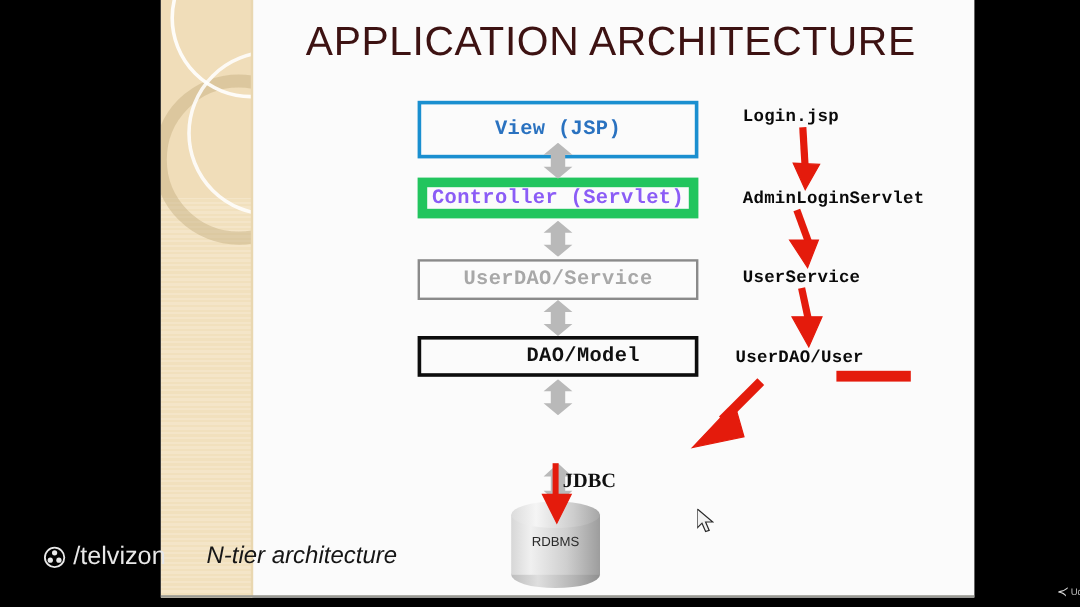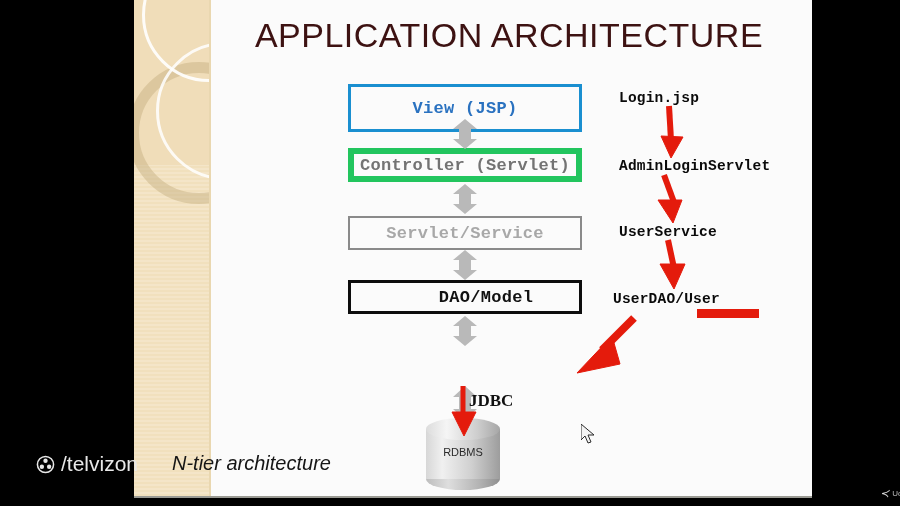--- a/index.html
+++ b/index.html
@@ -28,21 +28,21 @@
   
   .title{position:absolute;left:115px;top:16px;width:520px;text-align:center;
     font-family:"Liberation Sans",sans-serif;font-size:34px;letter-spacing:.5px;
     color:#3d1212;font-weight:400;}
 
   
   .box{position:absolute;box-sizing:border-box;display:flex;align-items:center;justify-content:center;
     font-family:"Liberation Mono","DejaVu Sans Mono",monospace;font-size:17px;font-weight:bold;
     background:#fbfbfb;letter-spacing:.3px;}
   .box.view{left:214px;top:84px;width:234px;height:48px;border:3px solid #1a8fd0;color:#2a72c0;}
-  .box.controller{left:214px;top:148px;width:234px;height:34px;border:6px solid #22c55e;color:#737373;}
+  .box.controller{left:214px;top:148px;width:234px;height:34px;border:8px solid #22c55e;color:#8b5cf6;}
   .box.business{left:214px;top:216px;width:234px;height:34px;border:2px solid #8a8a8a;color:#a8a8a8;}
   .box.dao{left:214px;top:280px;width:234px;height:34px;border:3px solid #0d0d0d;color:#111;padding-left:42px;}
   .box.jpa{left:214px;top:348px;width:234px;height:38px;border:3px solid #e3761a;color:#e3600e;}
 
   
   .dbl{position:absolute;left:0;width:34px;height:30px;}
   .dbl svg{display:block;}
 
   
   .cyl{position:absolute;left:292px;top:418px;width:74px;height:68px;padding-left:40px;}
@@ -103,21 +103,21 @@
 
     <div class="title">APPLICATION ARCHITECTURE</div>
 
     <div class="box view">
       <span>View (JSP)</span>
     </div>
     <div class="box controller">
       <span>Controller (Servlet)</span>
     </div>
     <div class="box business">
-      <span>Servlet/Service</span>
+      <span>UserDAO/Service</span>
     </div>
     <div class="box dao">
       <span>DAO/Model</span>
     </div>
 
     <div class="dbl" style="left:314px;top:119px;">
       <svg width="34" height="30" viewBox="0 0 34 30">
           <polygon points="17,0 29,10 23,10 23,20 29,20 17,30 5,20 11,20 11,10 5,10" fill="#b9b9b9"></polygon>
         </svg>
     </div>

